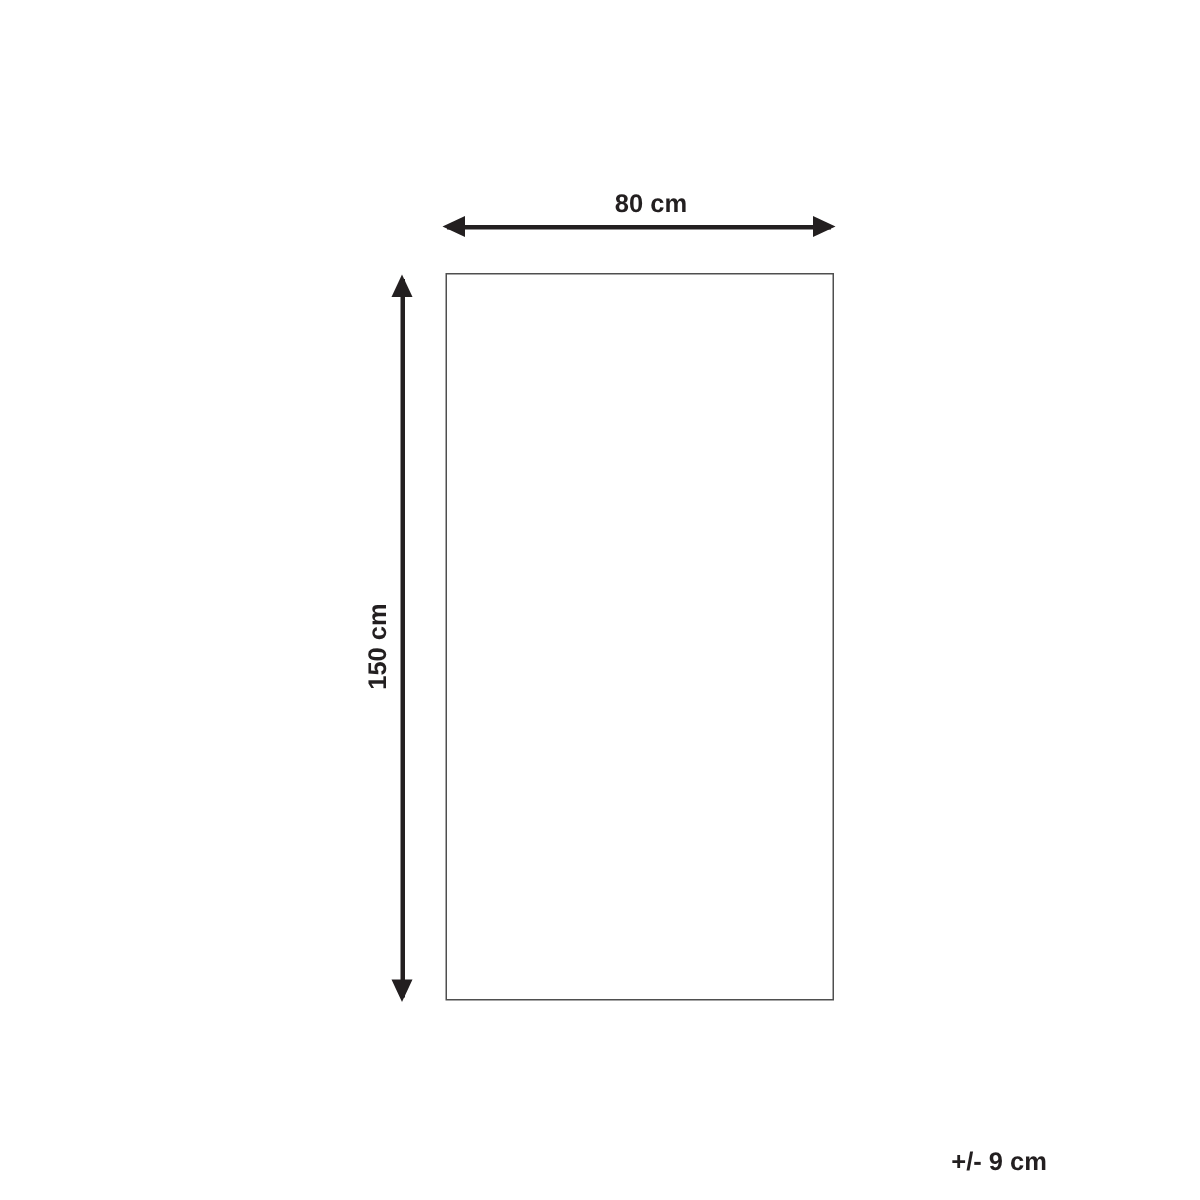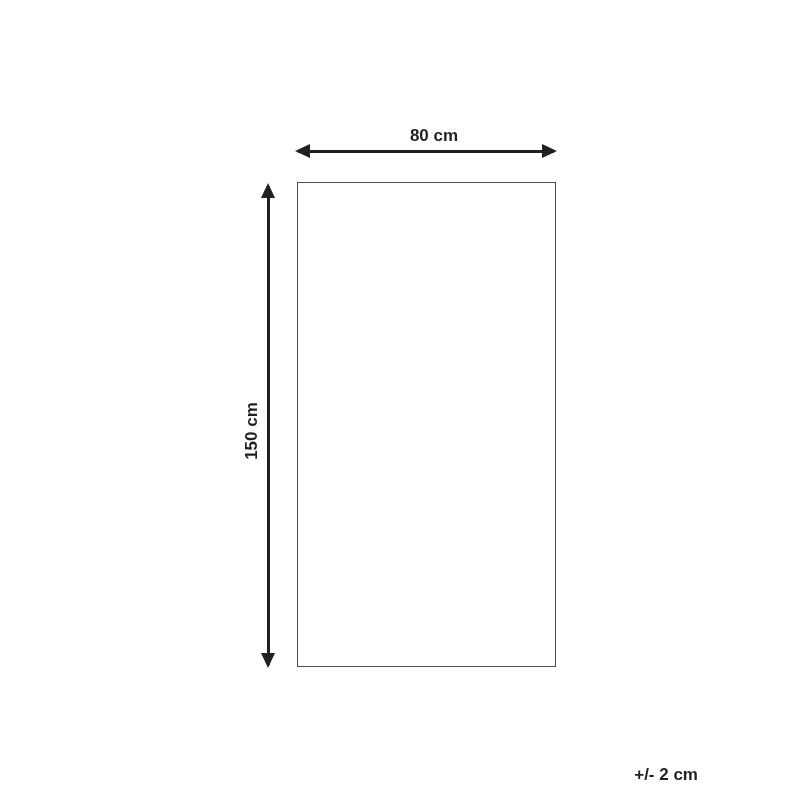--- a/index.html
+++ b/index.html
@@ -114,15 +114,15 @@
 
   <div class="v-arrow">
     <span class="head-top"></span>
     <span class="shaft"></span>
     <span class="head-bottom"></span>
   </div>
   <div class="dim-label height-label">150 cm</div>
 
   <div class="outline-rect"></div>
 
-  <div class="dim-label tolerance-label">+/- 2 cm</div>
+  <div class="dim-label tolerance-label">+/- 9 cm</div>
 
 </div>
 
 </body></html>

